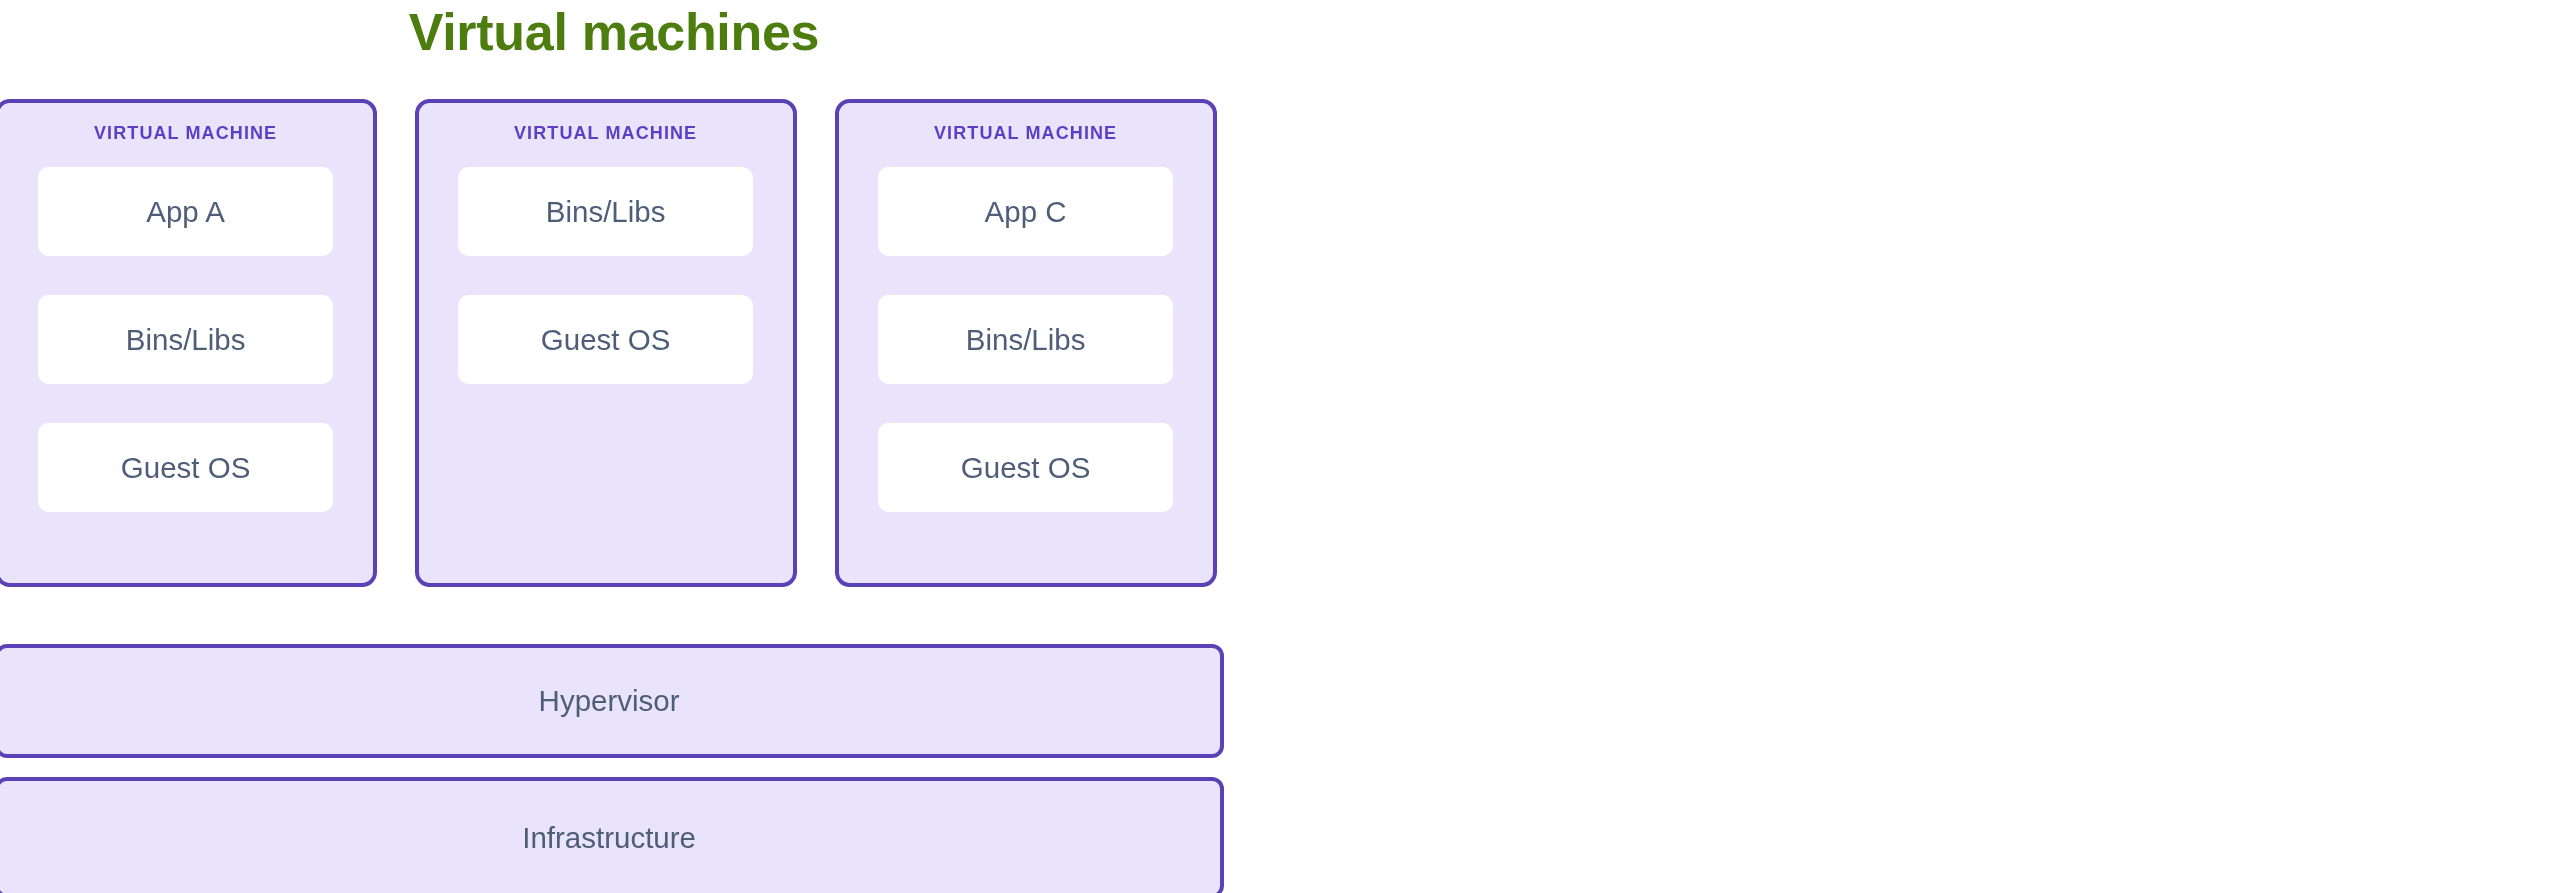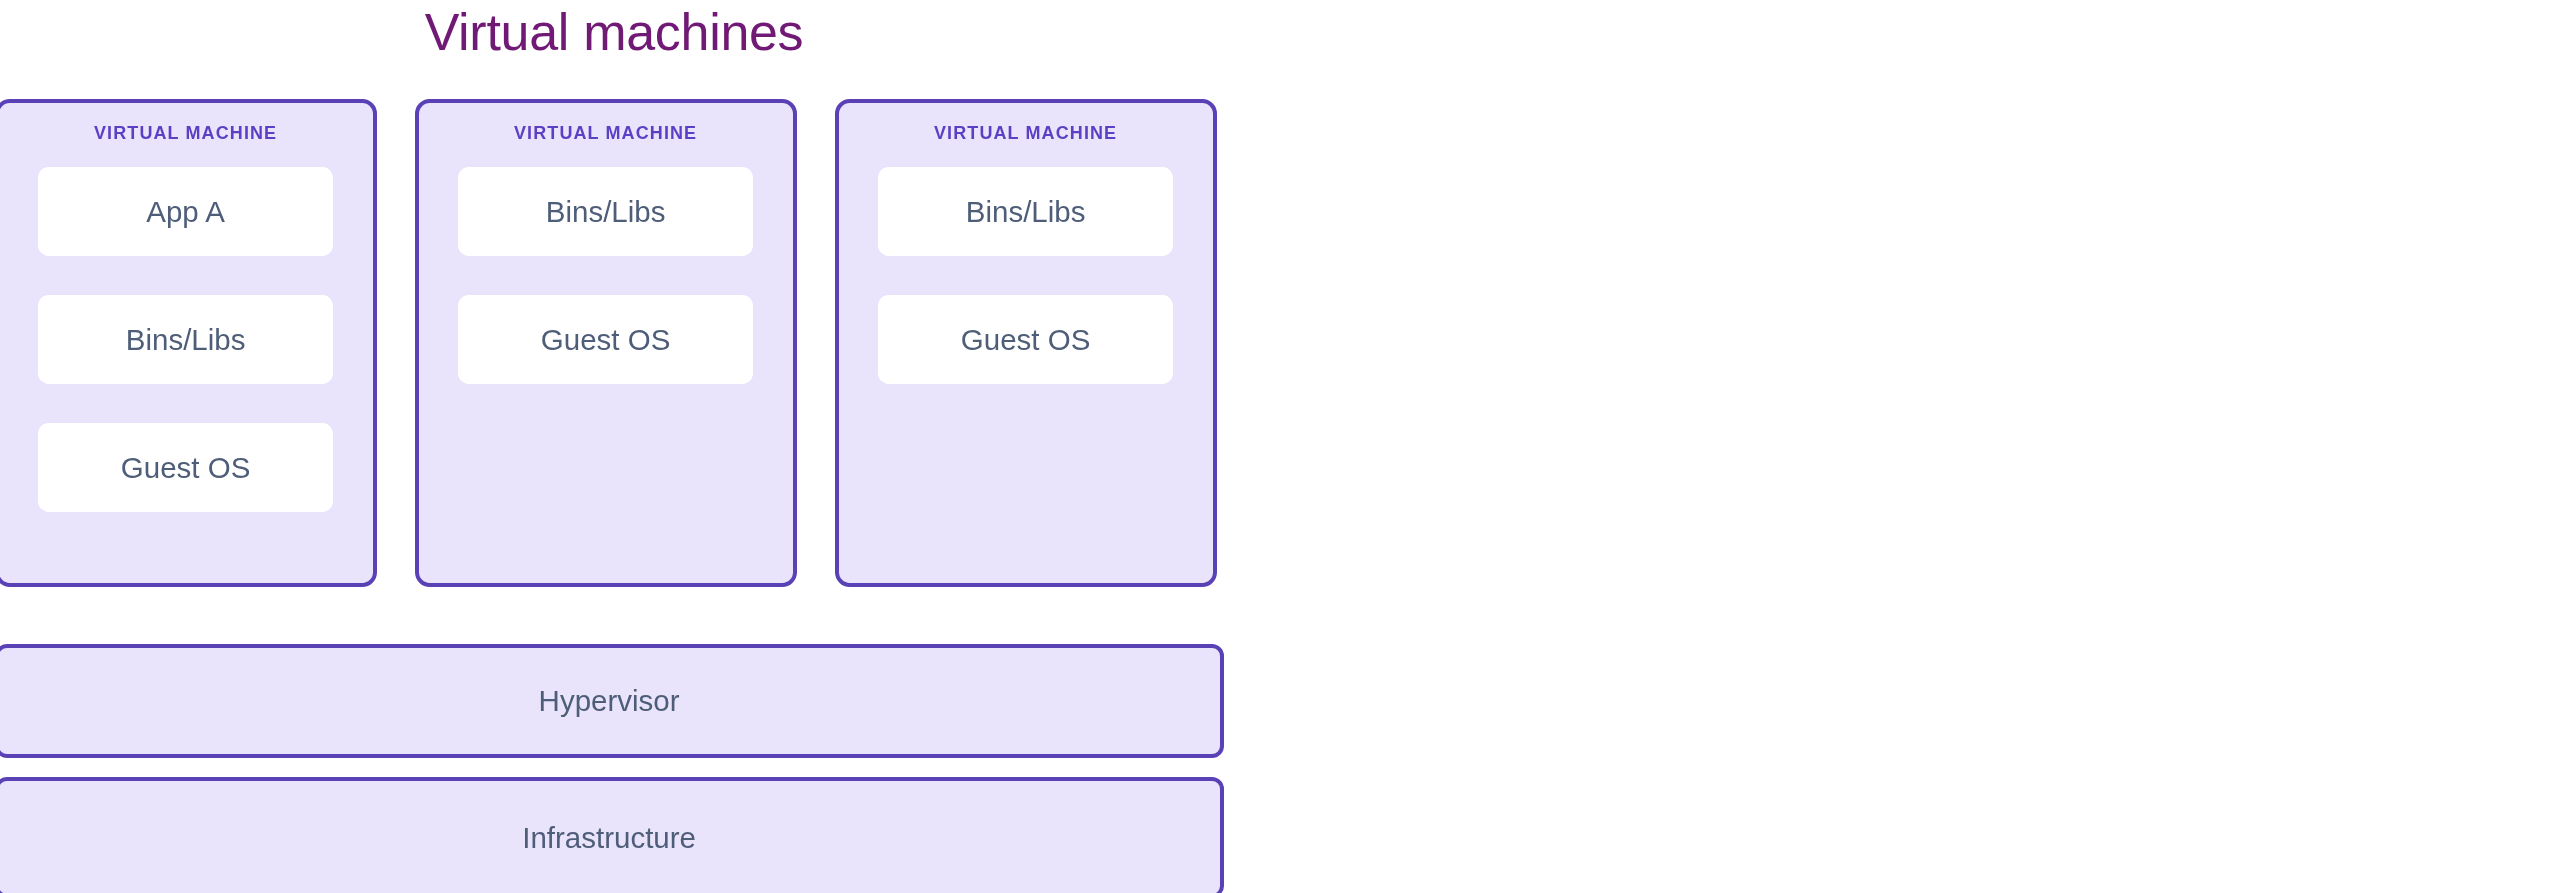--- a/index.html
+++ b/index.html
@@ -18,22 +18,22 @@
     height: 894px;
     background: #ffffff;
   }
 
   
   .col-title {
     position: absolute;
     top: 0px;
     font-size: 52px;
     line-height: 64px;
-    font-weight: 400;
-    color: #701a75;
+    font-weight: 700;
+    color: #4d7c0f;
     text-align: center;
     white-space: nowrap;
     letter-spacing: -0.3px;
   }
   #title-vm        { left: 0px;    width: 1228px; }
 
   
   .panel { position: absolute; top: 0; height: 894px; }
   #panel-vm        { left: 0px;    width: 1228px; }
   #panel-container { left: 1357px; width: 1219px; }
@@ -121,20 +121,21 @@
       </div>
 
       <div class="stack-card vm-card" style="margin-right:38px;">
         <div class="card-label">VIRTUAL MACHINE</div>
         <div class="inner-box">Bins/Libs</div>
         <div class="inner-box last">Guest OS</div>
       </div>
 
       <div class="stack-card vm-card">
         <div class="card-label">VIRTUAL MACHINE</div>
+        <div class="inner-box">App C</div>
         <div class="inner-box">Bins/Libs</div>
         <div class="inner-box last">Guest OS</div>
       </div>
     </div>
 
     <div class="bar bar-vm" style="left:-5.4px; top:644px; width:1229px; height:114px;">Hypervisor</div>
 
     <div class="bar bar-vm" style="left:-5.4px; top:777px; width:1229px; height:121px;">Infrastructure</div>
   </div>
 

